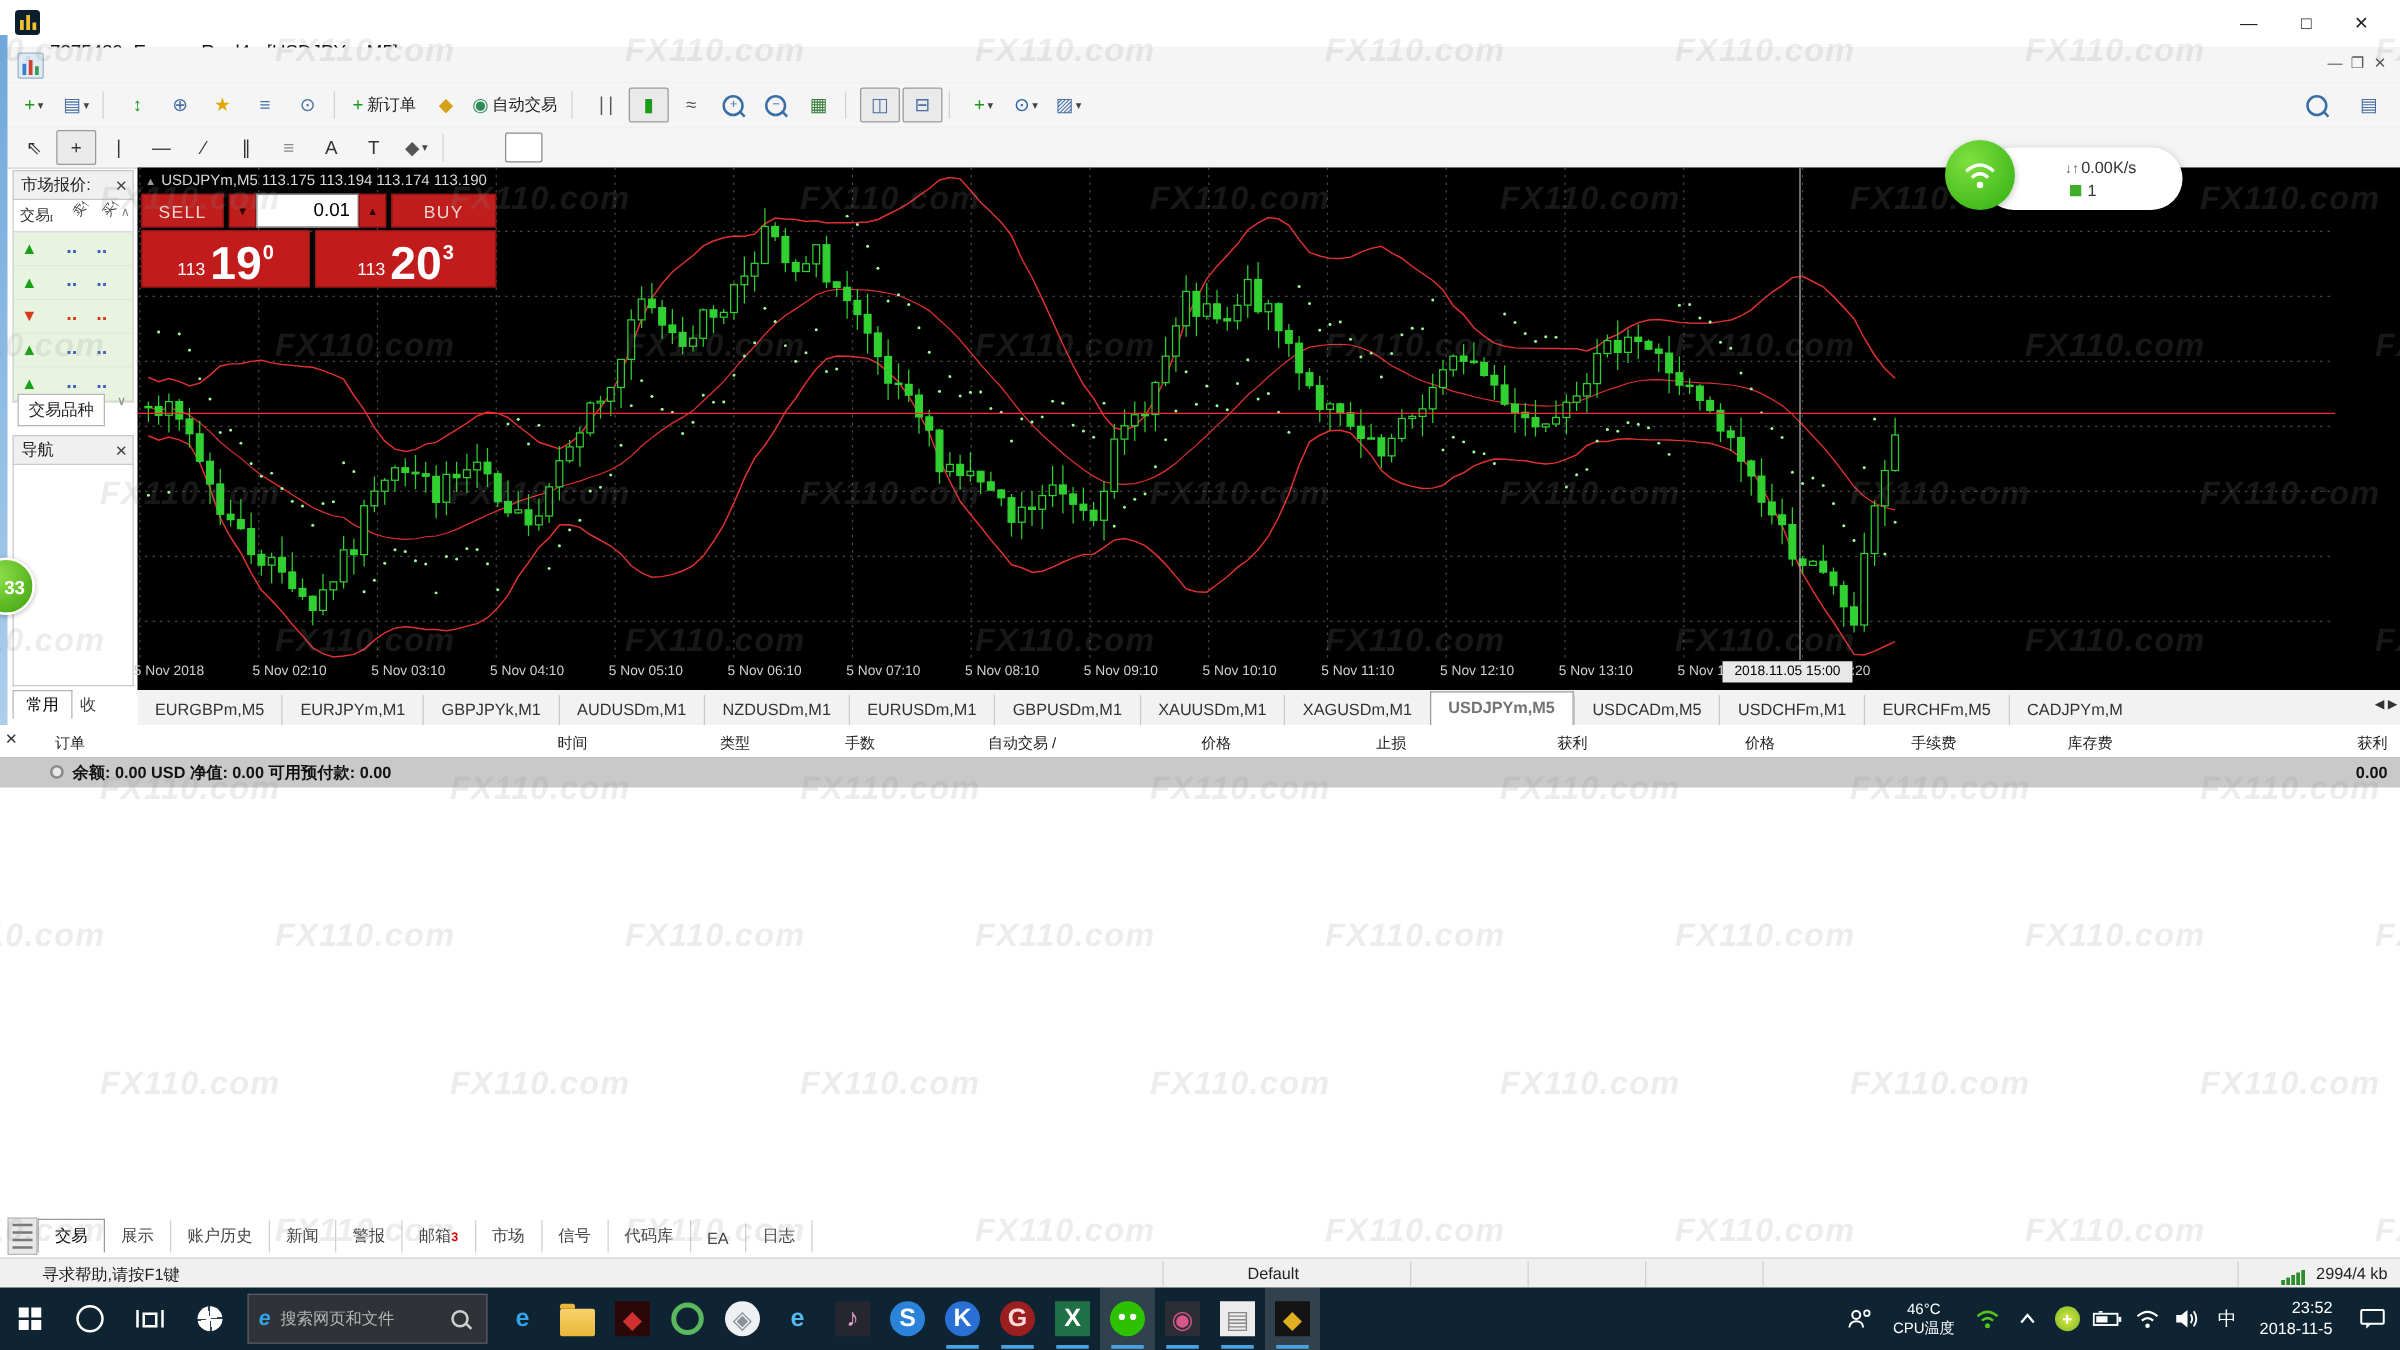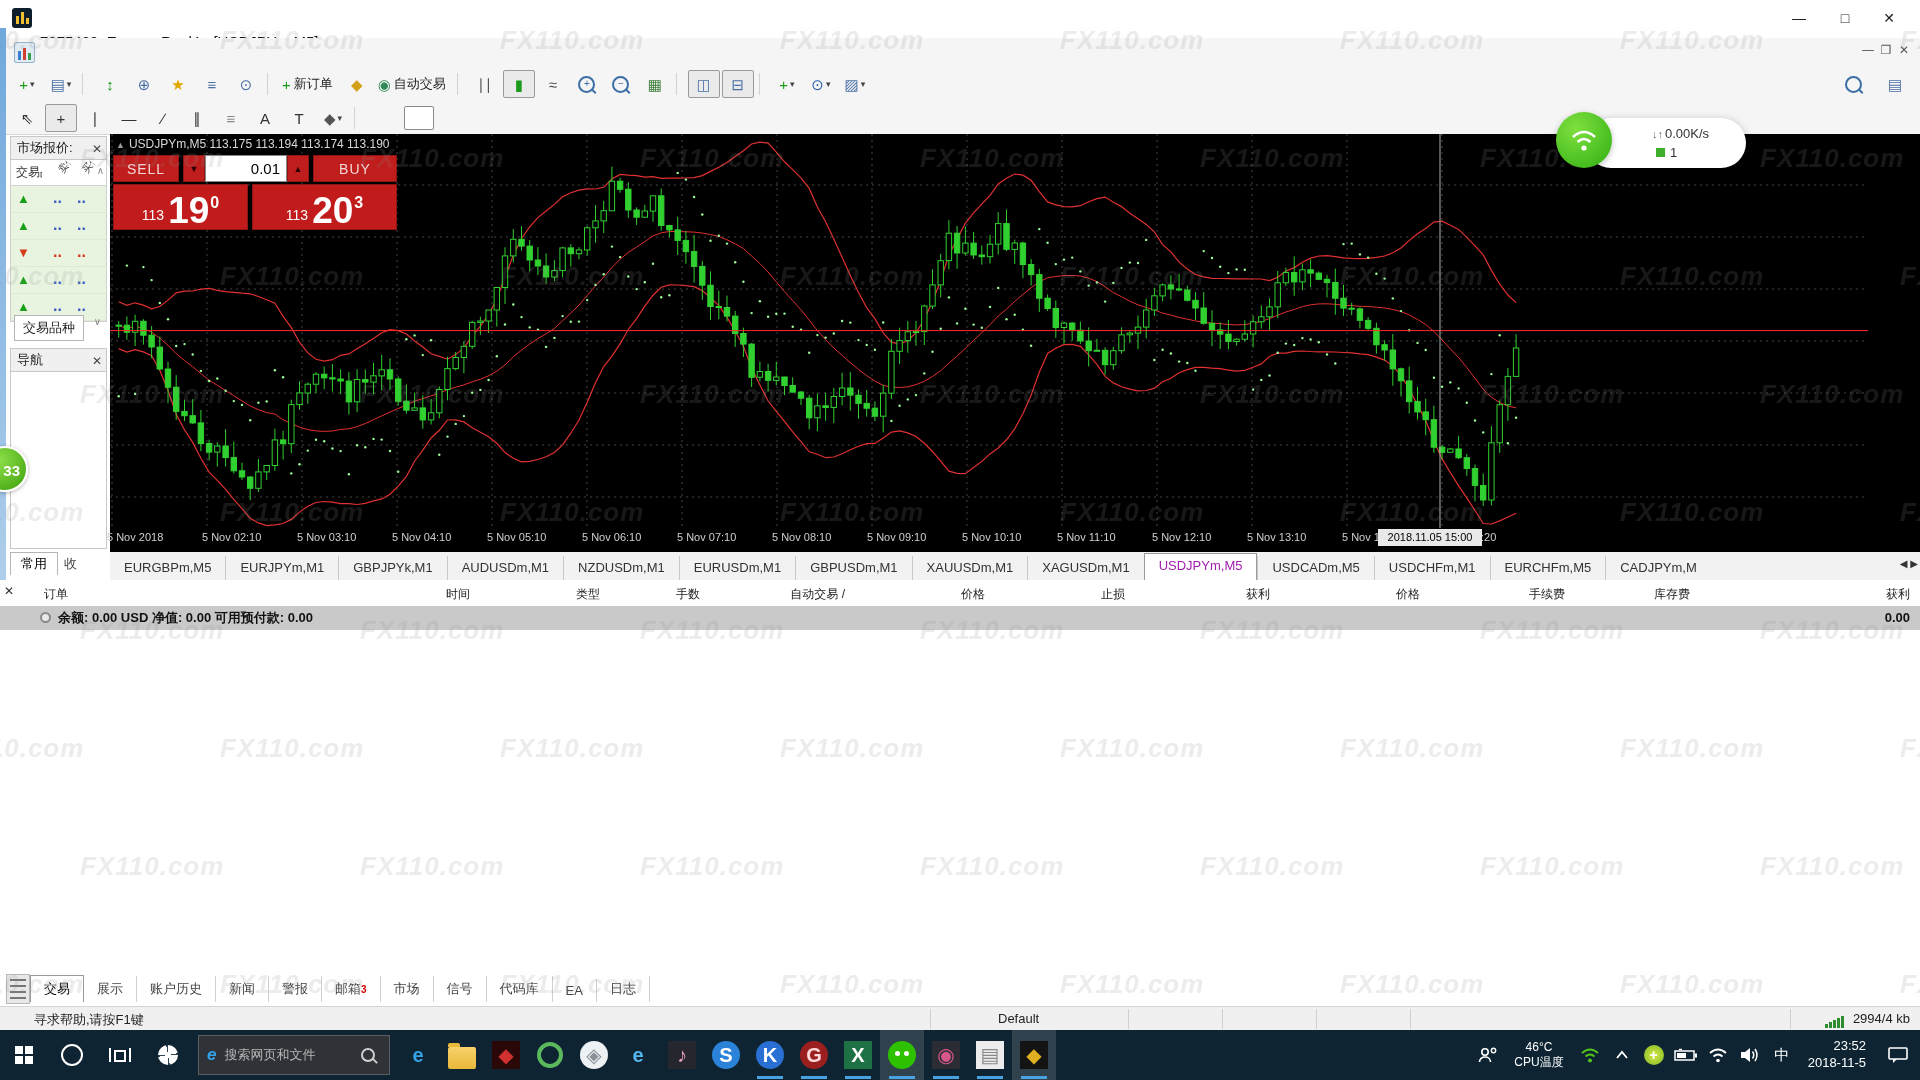--- a/index.html
+++ b/index.html
@@ -89,21 +89,21 @@
             font-size:11px;text-align:center;line-height:17px;z-index:3;}
   #yaxis{position:absolute;left:1758px;top:0;width:52px;height:414px;background:#000;border-left:1px solid #5a5a5a;}
   .ytick{position:absolute;left:6px;font-size:11px;color:#e0e0e0;}
   .pxbadge{position:absolute;left:0px;width:52px;font-size:11px;text-align:center;height:15px;line-height:15px;z-index:4;}
   #askbadge{background:#e00000;color:#fff;}
   #bidbadge{background:#fff;color:#000;}
   
   #symtabs{left:110px;top:552px;width:1810px;height:28px;background:#f2f2f2;border-bottom:1px solid #cfcfcf;display:flex;align-items:flex-end;}
   .symtab{height:24px;line-height:24px;padding:0 14px;font-size:13px;color:#333;border-left:1px solid #c9c9c9;white-space:nowrap;}
   .symtab:first-child{border-left:none;}
-  .symtab.active{background:#fff;border:1px solid #9a9a9a;border-bottom:none;color:#a21caf;font-weight:normal;height:26px;}
+  .symtab.active{background:#fff;border:1px solid #9a9a9a;border-bottom:none;color:#737373;font-weight:bold;height:26px;}
   #symarrows{position:absolute;right:2px;top:558px;font-size:10px;color:#333;z-index:5;}
   
   #terminal{left:0;top:580px;width:1920px;height:426px;background:#fff;}
   #term-x{position:absolute;left:4px;top:4px;font-size:12px;color:#333;}
   #thead{position:absolute;left:0;top:0;width:1920px;height:26px;border-bottom:5px solid #737373;font-size:12px;color:#222;}
   #thead span{position:absolute;top:6px;transform:translateX(-100%);white-space:nowrap;}
   #thead span:nth-child(1){left:44px;transform:none;}
   #thead span:nth-child(2){left:470px;}  #thead span:nth-child(3){left:600px;}
   #thead span:nth-child(4){left:700px;}  #thead span:nth-child(5){left:845px;}
   #thead span:nth-child(6){left:985px;}  #thead span:nth-child(7){left:1125px;}

